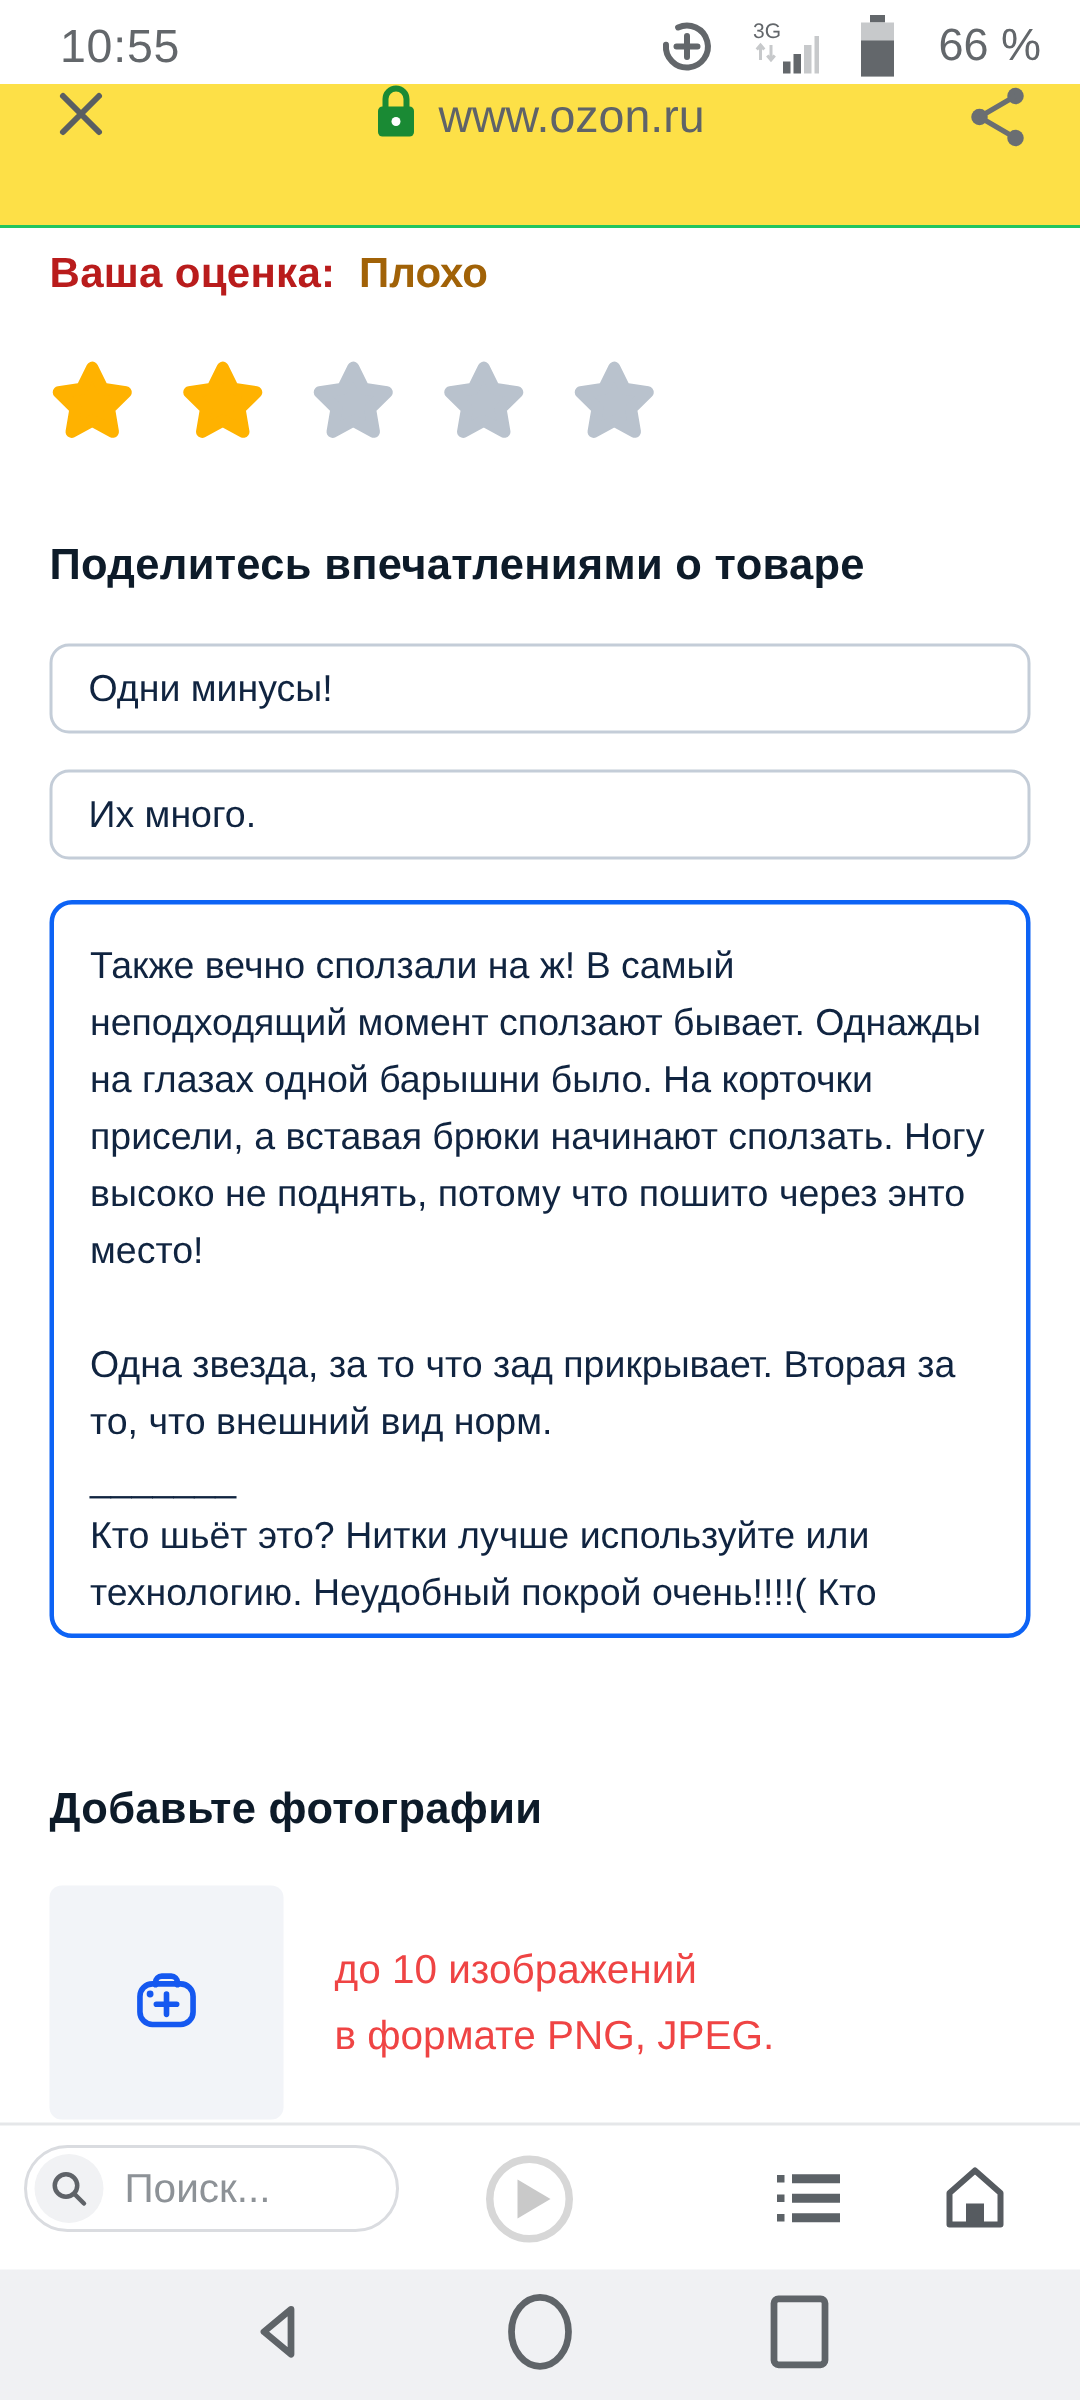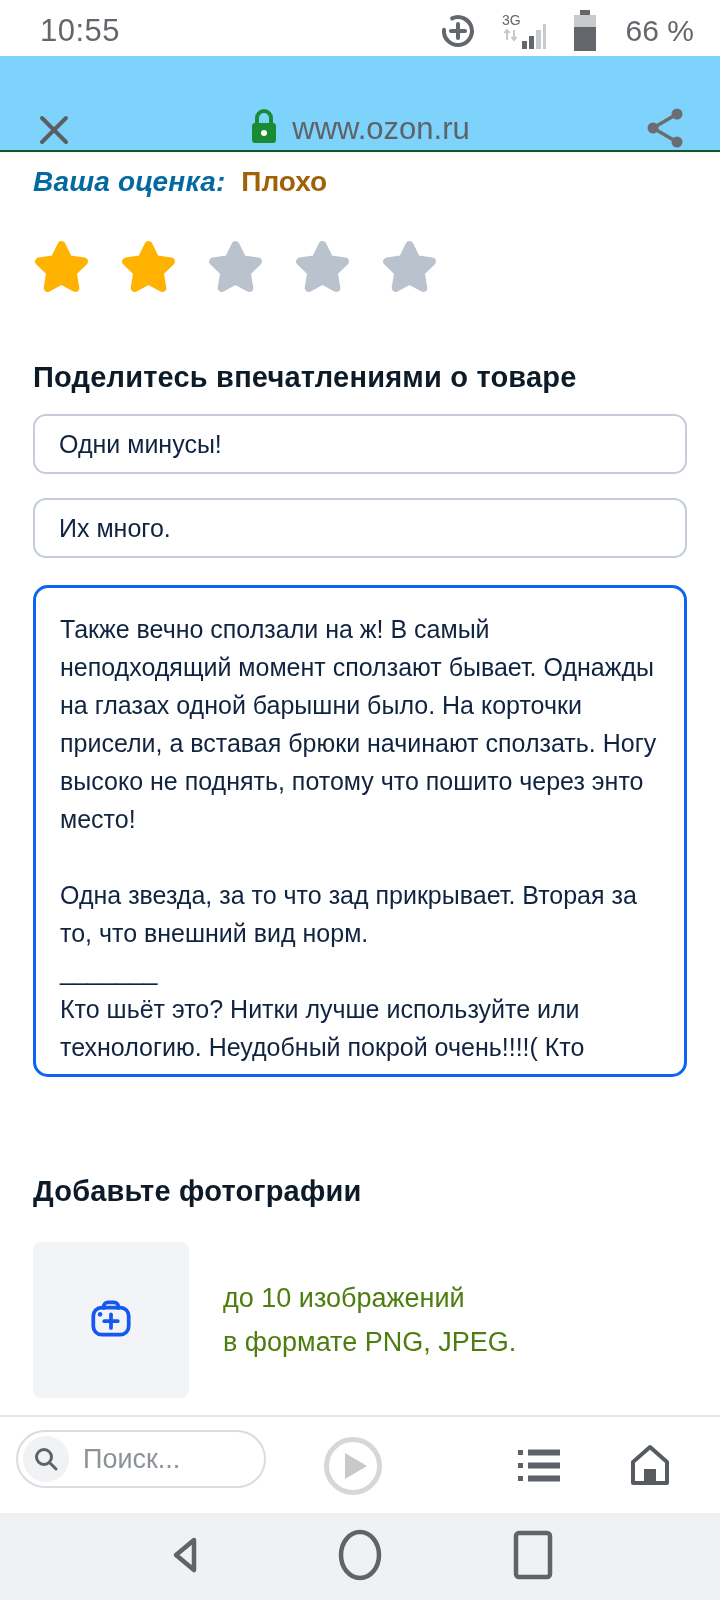--- a/index.html
+++ b/index.html
@@ -17,70 +17,70 @@
     padding:6px 26px 0 30px;box-sizing:border-box;color:#63676b;
   }
   .status-time{font-size:31px;letter-spacing:.5px;}
   .status-right{display:flex;align-items:center;gap:26px;}
   .status-right svg{display:block;}
   .battery-pct{font-size:30px;margin-left:2px;}
 
   
   .browser-bar{
     position:absolute;top:56px;left:0;right:0;height:96px;
-    display:flex;align-items:flex-end;justify-content:space-between;
-    padding:0 34px;box-sizing:border-box;background:#7dd3fc;
-    border-bottom:2px solid #14532d;
+    display:flex;align-items:flex-start;justify-content:space-between;
+    padding:0 34px;box-sizing:border-box;background:#fde047;
+    border-bottom:2px solid #22c55e;
   }
   .url-box{display:flex;align-items:center;gap:12px;}
   .url-text{font-size:31px;color:#5f6368;}
   .icon-btn{display:flex;align-items:center;justify-content:center;}
 
   
   .content{position:absolute;top:154px;left:0;right:0;bottom:185px;overflow:hidden;
     padding:0 33px;box-sizing:border-box;background:#fff;}
 
   .rating-row{margin-top:12px;font-size:28px;}
-  .rating-label{font-weight:bold;color:#0369a1;letter-spacing:.2px;font-style:italic;}
+  .rating-label{font-weight:bold;color:#b91c1c;letter-spacing:.2px;}
   .rating-value{color:#a16207;margin-left:8px;font-weight:bold;}
 
   .stars{margin-top:40px;display:flex;gap:30px;}
   .star{width:57px;height:57px;cursor:pointer;}
   .star svg{width:100%;height:100%;}
   .star .shape{fill:var(--star-gray);stroke:var(--star-gray);}
   .star.filled .shape{fill:var(--star-yellow);stroke:var(--star-yellow);}
 
   .section-heading{
     margin-top:66px;font-size:29px;font-weight:bold;color:#0d1b29;letter-spacing:.2px;
   }
   .section-heading.photos{margin-top:98px;}
 
   .field{
     display:block;width:100%;height:60px;box-sizing:border-box;
     margin-top:24px;border:2px solid #c4cdd8;border-radius:13px;
     padding:0 24px;font-size:25px;color:#102440;background:#fff;outline:none;
     font-family:"Liberation Sans", sans-serif;
   }
-  .field.first{margin-top:20px;}
+  .field.first{margin-top:35px;}
 
   .comment-box{
     display:block;width:100%;height:492px;box-sizing:border-box;
     margin-top:27px;border:3px solid var(--accent);border-radius:15px;
     padding:22px 24px;font-size:25px;line-height:38px;color:#102440;
     resize:none;outline:none;overflow:hidden;background:#fff;
     font-family:"Liberation Sans", sans-serif;caret-color:var(--accent);
     white-space:pre-wrap;
   }
 
   .photo-row{margin-top:34px;display:flex;align-items:center;}
   .photo-drop{
     width:156px;height:156px;border-radius:8px;background:#f2f4f8;
     display:flex;align-items:center;justify-content:center;flex:0 0 auto;cursor:pointer;
   }
-  .photo-hint{margin-left:34px;font-size:27px;line-height:44px;color:#4d7c0f;}
+  .photo-hint{margin-left:34px;font-size:27px;line-height:44px;color:#ef4444;}
 
   
   .toolbar{
     position:absolute;left:0;right:0;top:1415px;height:86px;background:#fff;
     border-top:2px solid #e5e7e9;display:flex;align-items:center;box-sizing:border-box;
   }
   .search-pill{
     margin-left:16px;width:250px;height:58px;border:2px solid #dadce0;border-radius:30px;
     display:flex;align-items:center;box-sizing:border-box;background:#fff;cursor:text;
   }

